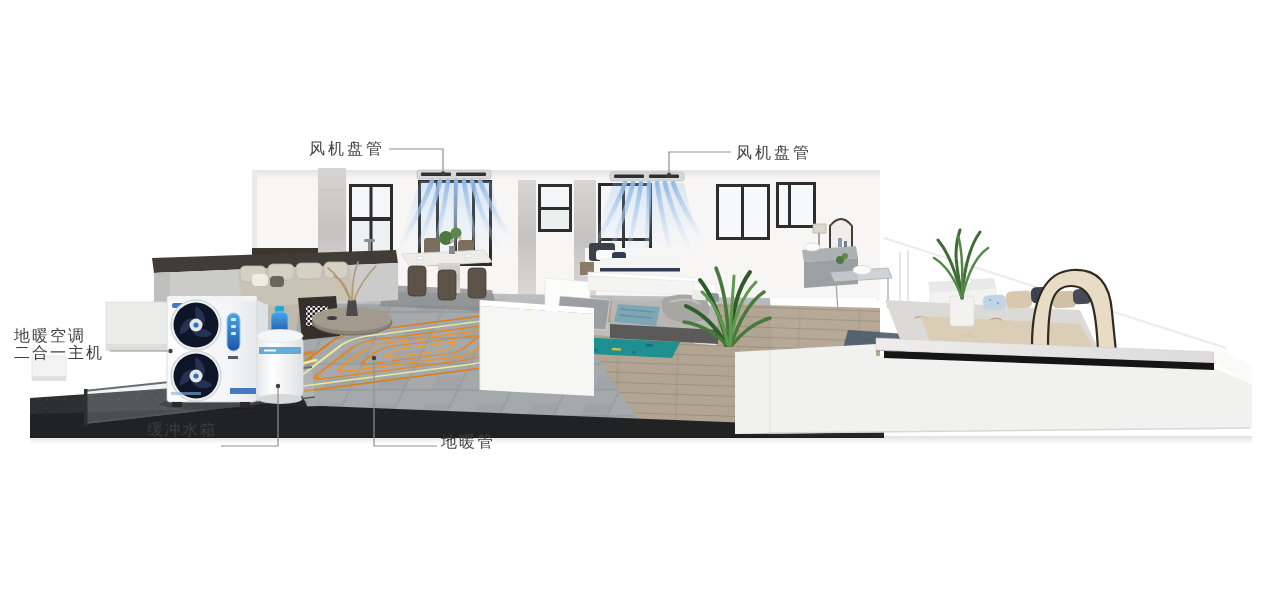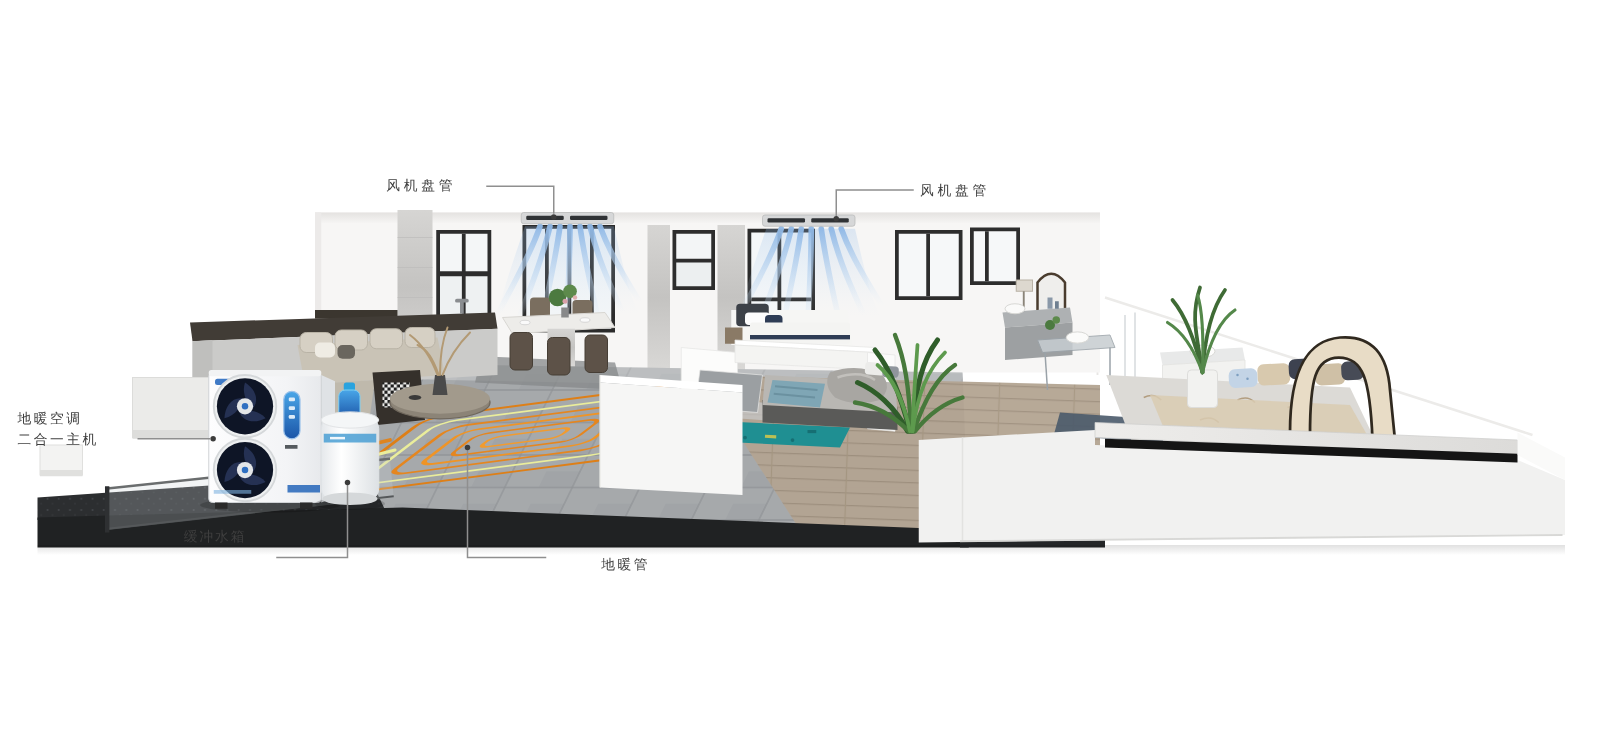--- a/index.html
+++ b/index.html
@@ -1,24 +1,24 @@
 <!DOCTYPE html>
 <html><head>
 <meta charset="utf-8">
 <style>
   html,body{margin:0;padding:0;background:#fff;}
   .canvas{position:relative;width:1280px;height:597px;background:#ffffff;overflow:hidden;
           font-family:"Liberation Sans","DejaVu Sans",sans-serif;}
   .canvas svg{position:absolute;left:0;top:0;}
-  .callout{position:absolute;color:#3f3f3f;font-size:11px;letter-spacing:3px;white-space:nowrap;line-height:16px;}
+  .callout{position:absolute;color:#3f3f3f;font-size:16px;letter-spacing:3px;white-space:nowrap;line-height:16px;}
   #lbl-fc-left{left:309px;top:141px;}
   #lbl-fc-right{left:736px;top:145px;}
   #lbl-main{left:14px;top:327px;width:100px;text-align:left;letter-spacing:2px;line-height:17px;}
   #lbl-tank{left:147px;top:422px;letter-spacing:1.5px;text-align:center;}
-  #lbl-pipe{left:441px;top:444px;letter-spacing:2px;margin-left:40px;}
+  #lbl-pipe{left:441px;top:434px;letter-spacing:2px;}
 </style>
 </head>
 <body>
 
 <div class="canvas">
 <svg width="1280" height="597" viewBox="0 0 1280 597">
   <defs>
     <linearGradient id="flowGrad" x1="0" y1="0" x2="0" y2="1">
       <stop offset="0" stop-color="#8fb8e6" stop-opacity="0.95"></stop>
       <stop offset="0.55" stop-color="#b9d4f0" stop-opacity="0.5"></stop>

